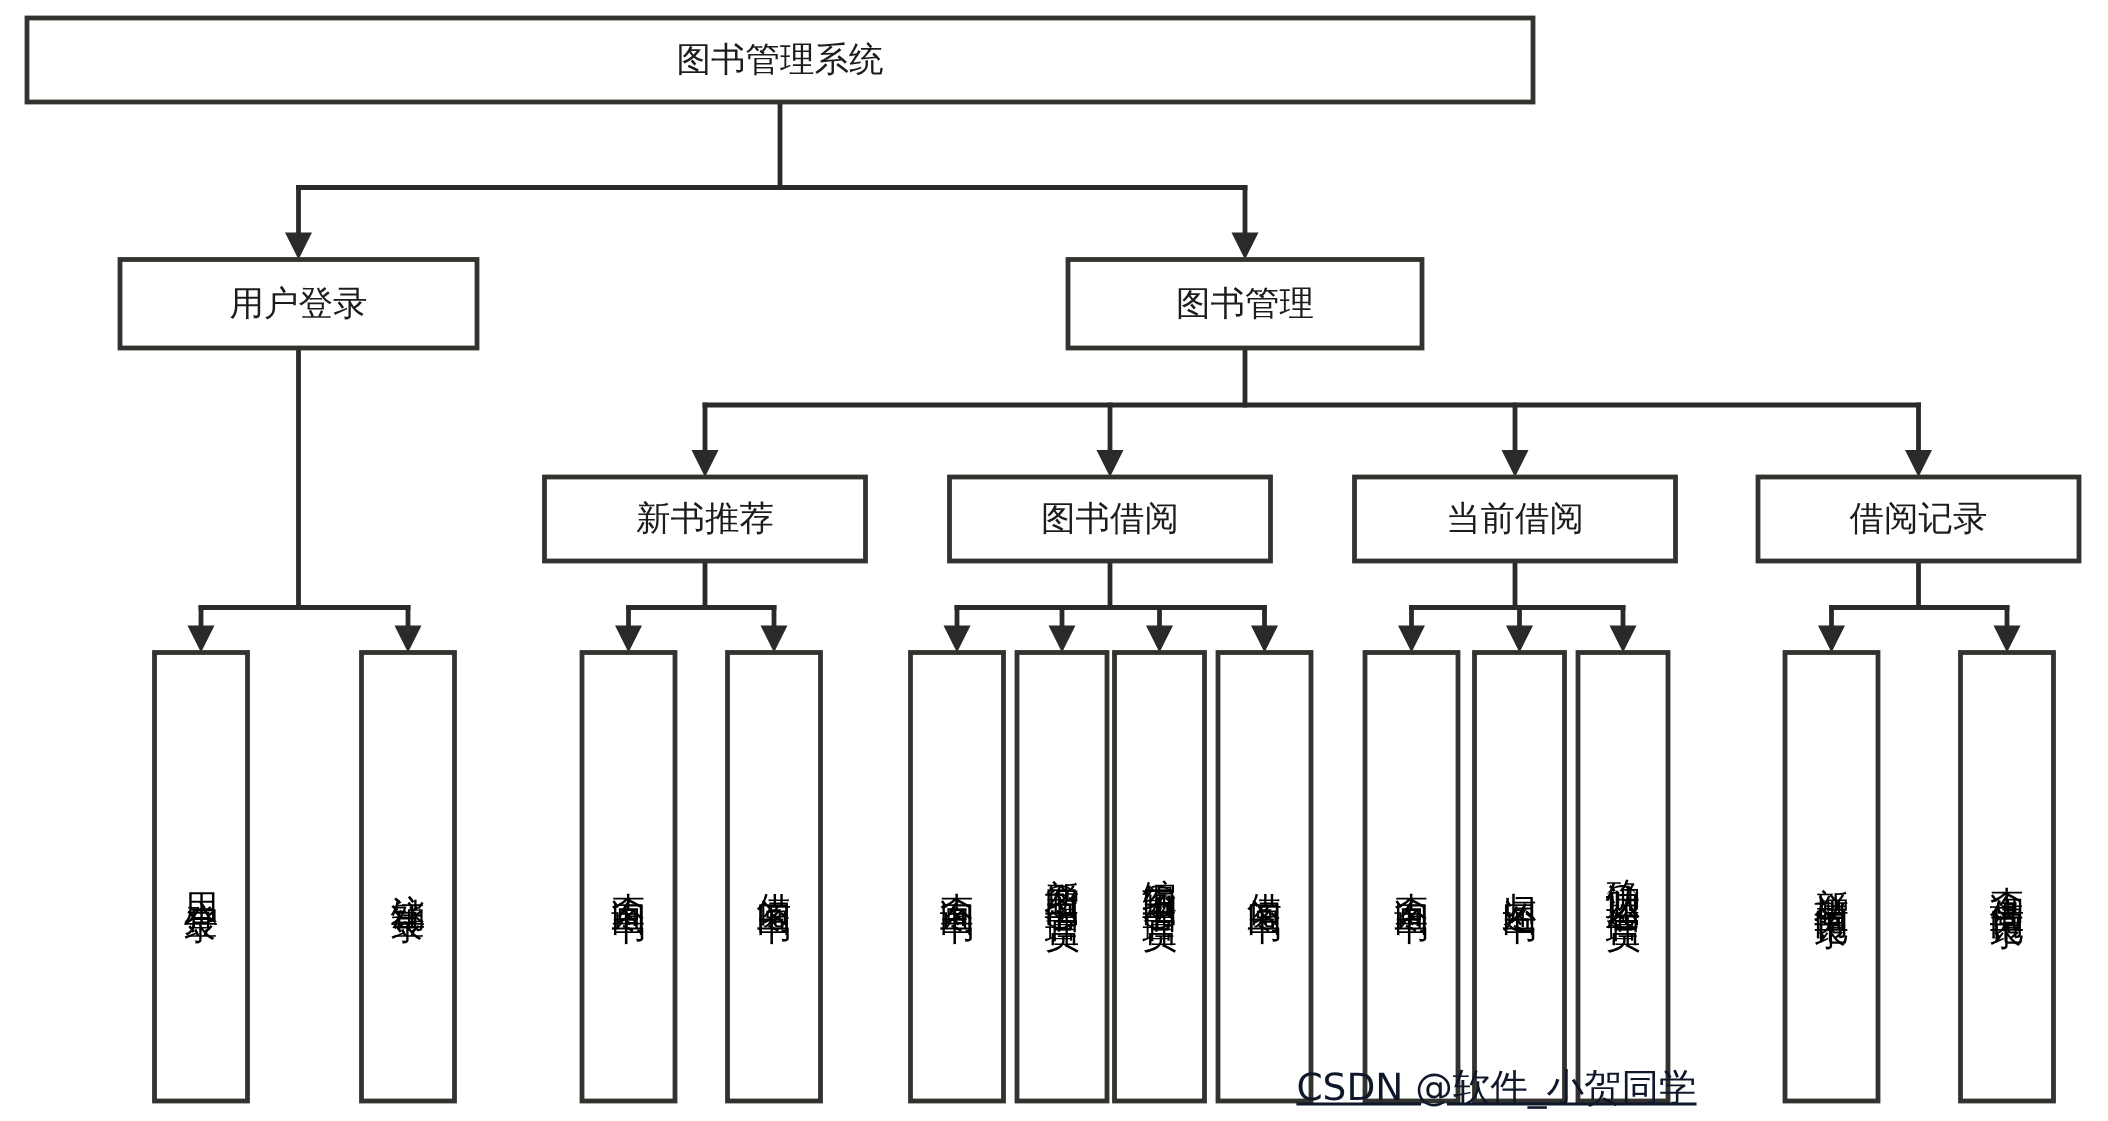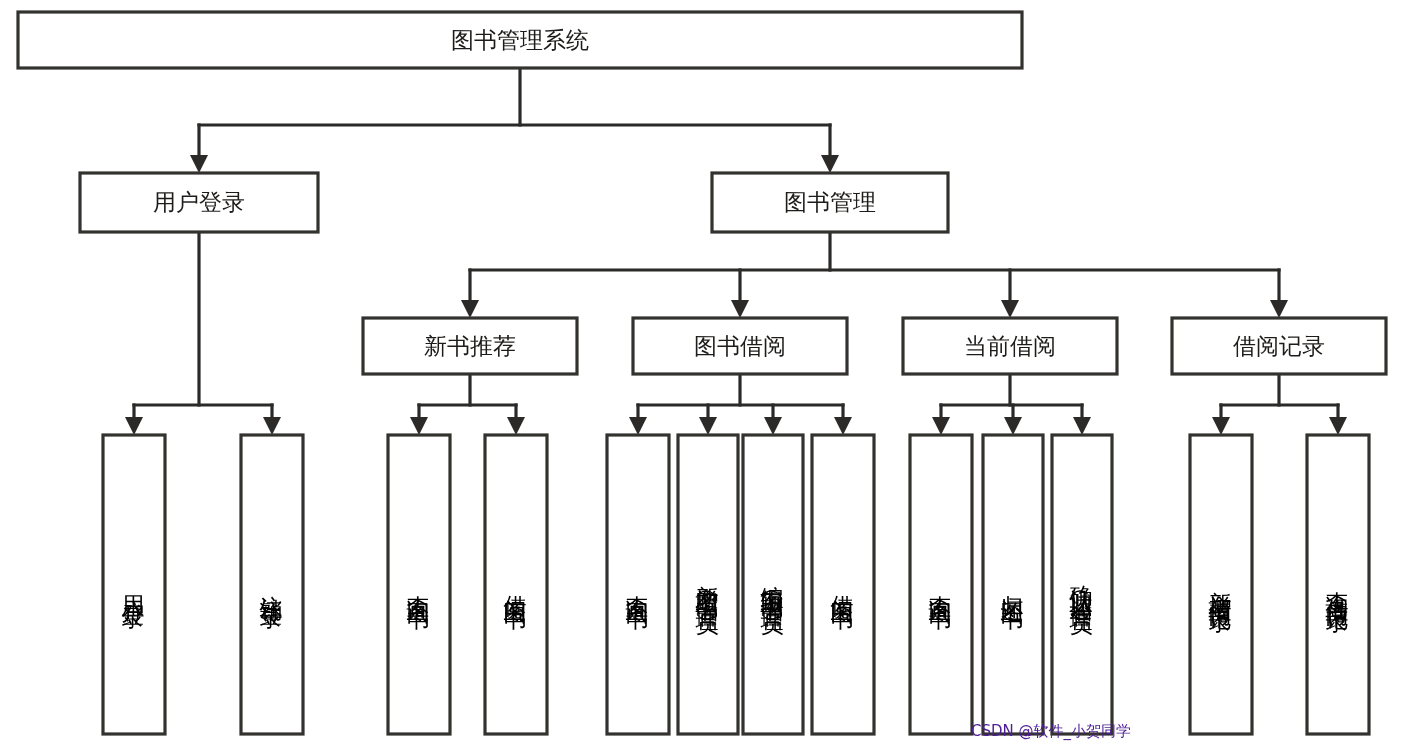--- a/index.html
+++ b/index.html
@@ -54,24 +54,25 @@
     fill: #1d1c1a;
     writing-mode: vertical-rl;
     text-orientation: upright;
     letter-spacing: 4px;
   }
   .watermark {
     position: absolute;
     right: 8px;
     bottom: 6px;
     font-family: "DejaVu Sans", "Liberation Sans", sans-serif;
-    font-size: 15px;
-    color: #4c1d95;
+    font-size: 25px;
+    color: #0f172a;
     white-space: nowrap;
     pointer-events: none;
+    text-decoration: underline;
   }
 </style>
 </head>
 <body>
 
 <div id="diagram-root">
   <svg class="diagram" viewBox="0 0 1405 747" xmlns="http://www.w3.org/2000/svg">
     <g id="edges-layer">
         <line x1="520" y1="68" x2="520" y2="125" class="edge"></line>
         <line x1="199" y1="125" x2="830" y2="125" class="edge"></line>

